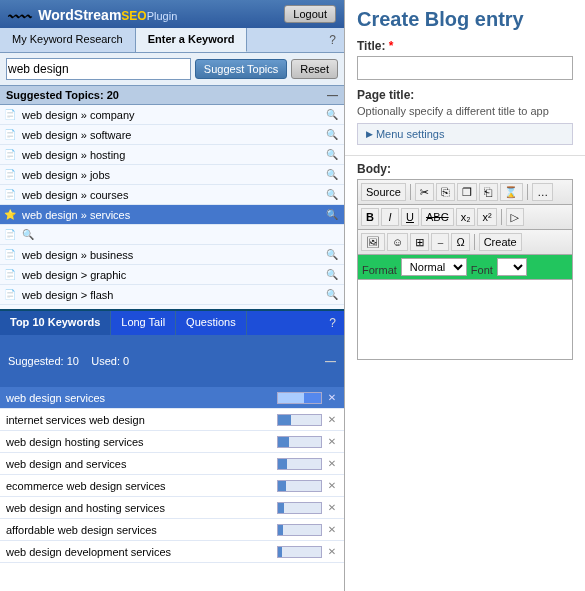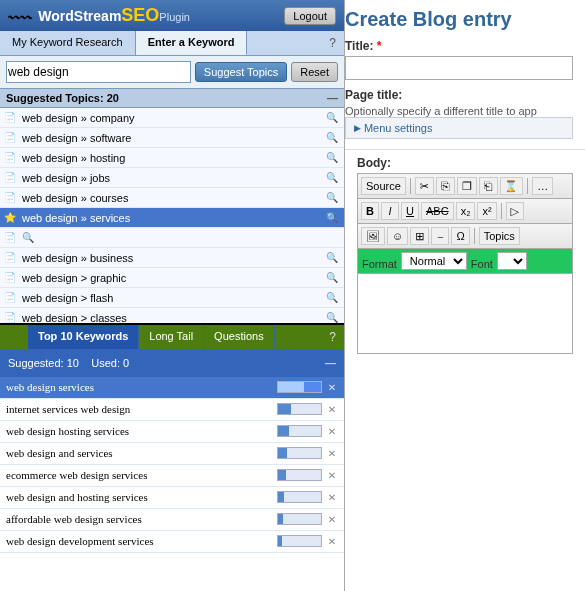--- a/index.html
+++ b/index.html
@@ -26,21 +26,21 @@
       justify-content: space-between;
     }
     .logo-text {
       color: #fff;
       font-weight: bold;
       font-size: 14px;
     }
     .logo-seo {
       color: #ffcc00;
       font-weight: bold;
-      font-size: 18px;
+      font-size: 12px;
     }
     .logo-plugin {
       color: #cce0ff;
       font-size: 11px;
     }
     .logout-btn {
       background: linear-gradient(to bottom, #e0e0e0, #c0c0c0);
       border: 1px solid #888;
       border-radius: 3px;
       padding: 2px 8px;
@@ -178,23 +178,22 @@
     .topic-item.selected .topic-search { color: #fff; }
 
     
     .topics-list::-webkit-scrollbar { width: 8px; }
     .topics-list::-webkit-scrollbar-track { background: #e0e8f0; }
     .topics-list::-webkit-scrollbar-thumb { background: #7a9abf; border-radius: 4px; }
 
     
     .keyword-tabs {
       display: flex;
-      background: #4d7c0f;
-      border-top: 2px solid #000000;
-      padding-left: 28px;
+      background: #1d4ed8;
+      border-top: 2px solid #0c4a6e;
     }
     .keyword-tab {
       padding: 5px 10px;
       font-size: 11px;
       cursor: pointer;
       color: #fff;
       border-right: 1px solid #336699;
     }
     .keyword-tab.active {
       background: #2255aa;
@@ -204,21 +203,21 @@
       margin-left: auto;
       padding: 5px 8px;
       color: #ddd;
       cursor: pointer;
     }
 
     
     .keyword-stats {
       background: #3366bb;
       color: #fff;
-      padding: 8px 8px;
+      padding: 20px 8px;
       font-size: 11px;
       display: flex;
       align-items: center;
       justify-content: space-between;
     }
     .stats-collapse {
       color: #ccc;
       cursor: pointer;
       font-weight: bold;
     }
@@ -239,21 +238,20 @@
     .keyword-item.highlight {
       background: #4477cc;
       color: #fff;
     }
     .keyword-item-label {
       flex: 1;
       font-size: 11px;
       overflow: hidden;
       text-overflow: ellipsis;
       white-space: nowrap;
-      font-family: Liberation Serif, serif;
     }
     .keyword-bar-container {
       width: 45px;
       height: 12px;
       background: #e0e8f5;
       border: 1px solid #aac;
       margin-right: 4px;
       position: relative;
     }
     .keyword-bar {
@@ -277,21 +275,21 @@
       background: #fff;
       padding: 0;
       overflow: hidden;
       display: flex;
       flex-direction: column;
     }
 
     
     .blog-header {
       background: #fff;
-      padding: 8px 12px 4px 0;
+      padding: 8px 12px 4px 12px;
       border-bottom: 1px solid #ddd;
     }
     .blog-title {
       font-size: 20px;
       font-weight: bold;
       color: #336699;
       margin-bottom: 8px;
     }
 
     .field-label {
@@ -311,20 +309,21 @@
       background: #fff;
     }
 
     .page-title-section {
       margin-bottom: 6px;
     }
 
     .optional-text {
       font-size: 11px;
       color: #555;
+      margin-bottom: 6px;
     }
 
     .menu-settings-link {
       color: #336699;
       font-size: 11px;
       text-decoration: none;
       display: flex;
       align-items: center;
       gap: 3px;
     }
@@ -665,21 +664,21 @@
       <button class="toolbar-btn">▷</button>
     </div>
 
     <div class="toolbar-row2">
       <button class="toolbar-btn">🖼</button>
       <button class="toolbar-btn">☺</button>
       <button class="toolbar-btn">⊞</button>
       <button class="toolbar-btn">⎯</button>
       <button class="toolbar-btn">Ω</button>
       <div class="toolbar-separator"></div>
-      <button class="toolbar-btn">Topics</button>
+      <button class="toolbar-btn">Create</button>
     </div>
 
     <div class="toolbar-row3">
       <span class="format-label">Format</span>
       <select class="format-select">
         <option>Normal</option>
       </select>
       <span class="font-label">Font</span>
       <select class="font-select">
         <option></option>

